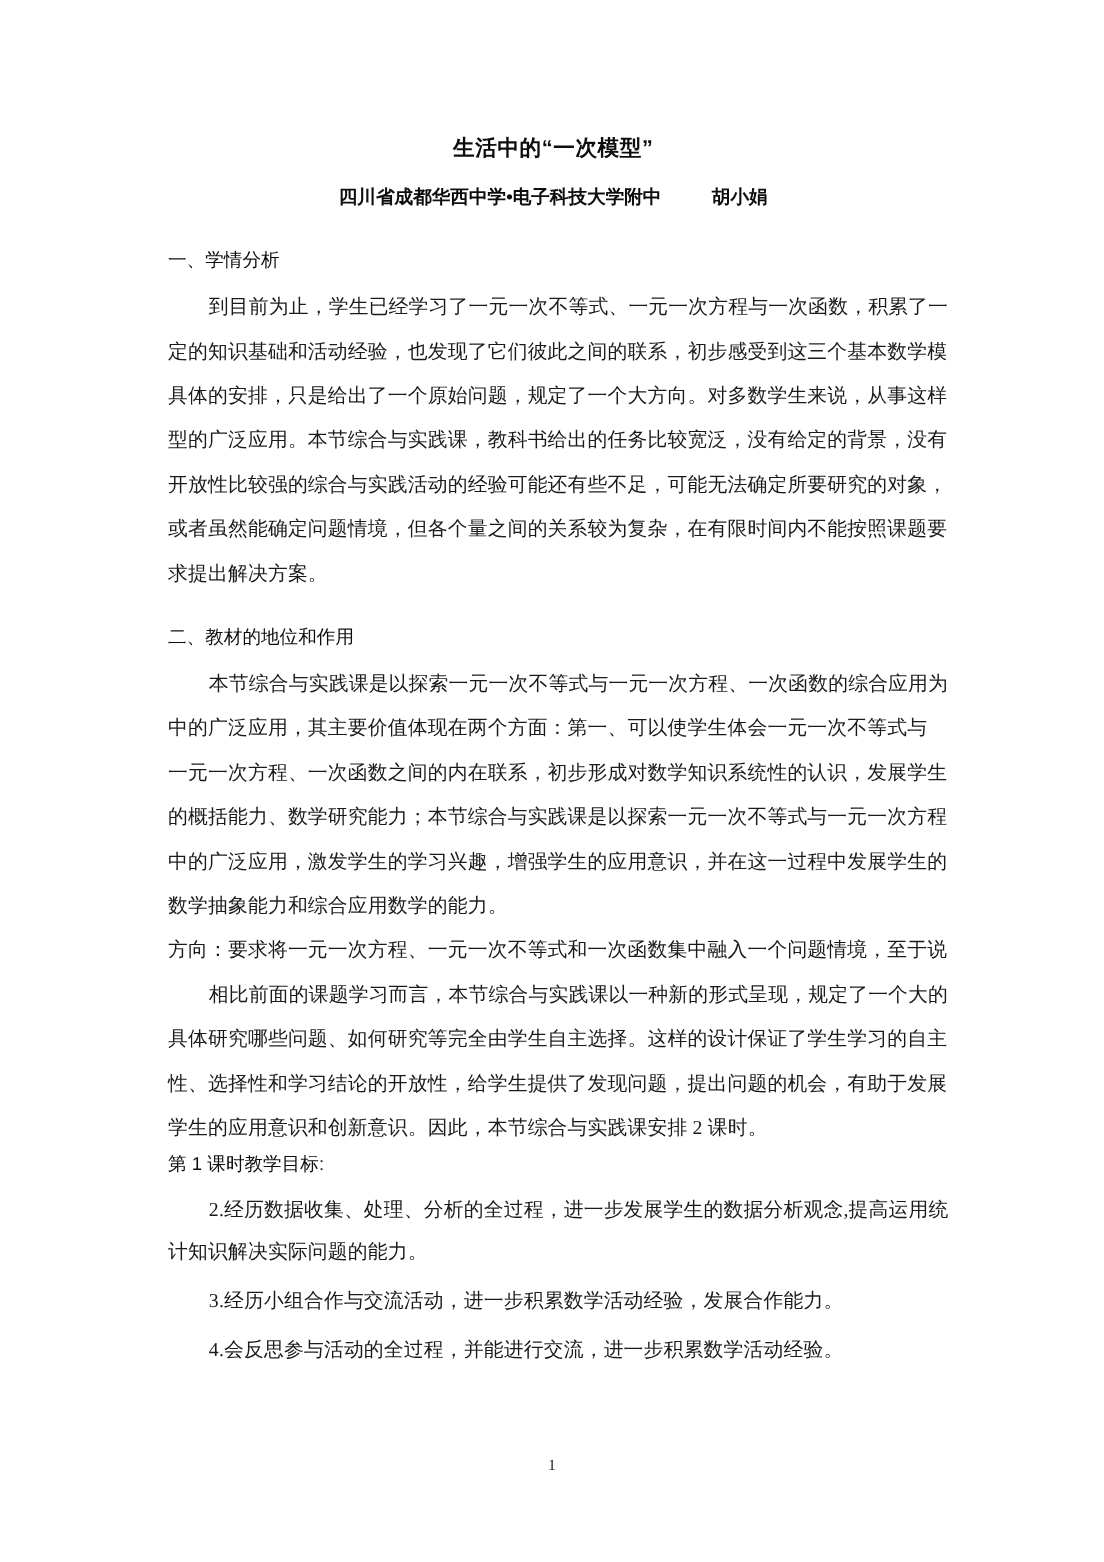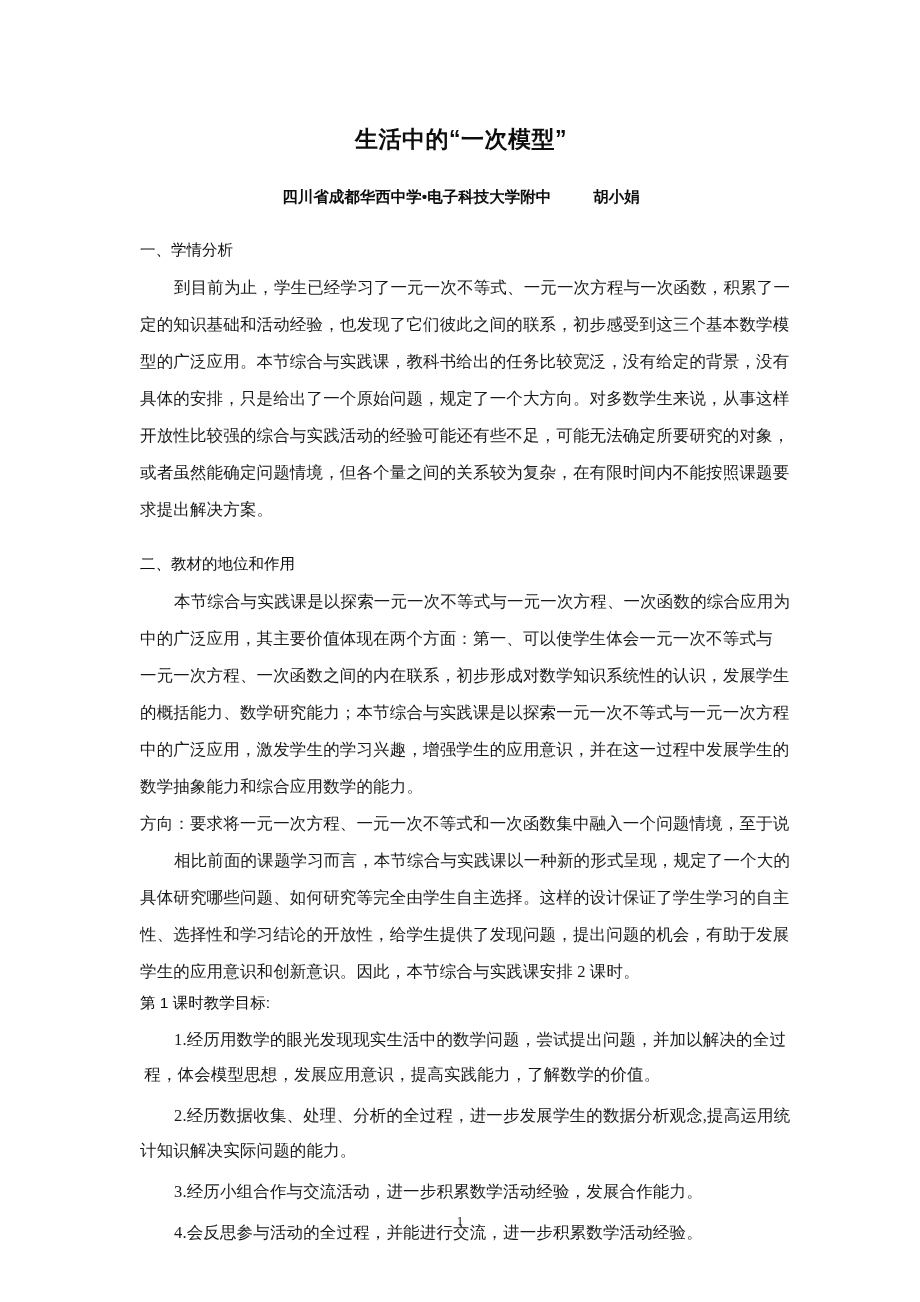--- a/index.html
+++ b/index.html
@@ -28,26 +28,26 @@
 
   .content {
     position: absolute;
     left: 140px;
     top: 0;
     width: 642px;
   }
 
   
   .doc-title {
-    margin: 16px;
+    margin: 0;
     padding-top: 106px;
     text-align: center;
     font-family: "Liberation Sans", "DejaVu Sans", sans-serif;
     font-weight: bold;
-    font-size: 23px;
+    font-size: 18px;
     line-height: 34px;
     letter-spacing: 0.5px;
     color: #0d0d0d;
   }
 
   .doc-subtitle {
     margin: 0;
     padding-top: 13px;
     text-align: center;
     font-family: "Liberation Sans", "DejaVu Sans", sans-serif;
@@ -119,22 +119,22 @@
 
     <div class="doc-subtitle">
       <span>四川省成都华西中学•电子科技大学附中</span><span class="author-gap"></span><span>胡小娟</span>
     </div>
 
     <div class="section-heading h-sec1">一、学情分析</div>
 
     <div class="para p-gap-sm">
       <span class="ln indent">到目前为止，学生已经学习了一元一次不等式、一元一次方程与一次函数，积累了一</span>
       <span class="ln">定的知识基础和活动经验，也发现了它们彼此之间的联系，初步感受到这三个基本数学模</span>
+      <span class="ln">具体的安排，只是给出了一个原始问题，规定了一个大方向。对多数学生来说，从事这样</span>
       <span class="ln">型的广泛应用。本节综合与实践课，教科书给出的任务比较宽泛，没有给定的背景，没有</span>
-      <span class="ln">具体的安排，只是给出了一个原始问题，规定了一个大方向。对多数学生来说，从事这样</span>
       <span class="ln">开放性比较强的综合与实践活动的经验可能还有些不足，可能无法确定所要研究的对象，</span>
       <span class="ln">或者虽然能确定问题情境，但各个量之间的关系较为复杂，在有限时间内不能按照课题要</span>
       <span class="ln">求提出解决方案。</span>
     </div>
 
     <div class="section-heading h-sec2">二、教材的地位和作用</div>
 
     <div class="para p-gap-sm">
       <span class="ln indent">本节综合与实践课是以探索一元一次不等式与一元一次方程、一次函数的综合应用为</span>
       <span class="ln">中的广泛应用，其主要价值体现在两个方面：第一、可以使学生体会一元一次不等式与</span>
@@ -147,24 +147,20 @@
     <div class="para">
       <span class="ln">方向：要求将一元一次方程、一元一次不等式和一次函数集中融入一个问题情境，至于说</span>
       <span class="ln indent">相比前面的课题学习而言，本节综合与实践课以一种新的形式呈现，规定了一个大的</span>
       <span class="ln">具体研究哪些问题、如何研究等完全由学生自主选择。这样的设计保证了学生学习的自主</span>
       <span class="ln">性、选择性和学习结论的开放性，给学生提供了发现问题，提出问题的机会，有助于发展</span>
       <span class="ln">学生的应用意识和创新意识。因此，本节综合与实践课安排 2 课时。</span>
     </div>
 
     <div class="section-heading h-goals">第 1 课时教学目标:</div>
 
-    <div class="para tight p-gap-sm">
-      <span class="ln indent">1.经历用数学的眼光发现现实生活中的数学问题，尝试提出问题，并加以解决的全过</span>
-      <span class="ln"> 程，体会模型思想，发展应用意识，提高实践能力，了解数学的价值。</span>
-    </div>
 
     <div class="para tight p-gap-sm">
       <span class="ln indent">2.经历数据收集、处理、分析的全过程，进一步发展学生的数据分析观念,提高运用统</span>
       <span class="ln">计知识解决实际问题的能力。</span>
     </div>
 
     <div class="para tight p-gap-sm">
       <span class="ln indent">3.经历小组合作与交流活动，进一步积累数学活动经验，发展合作能力。</span>
     </div>
 

